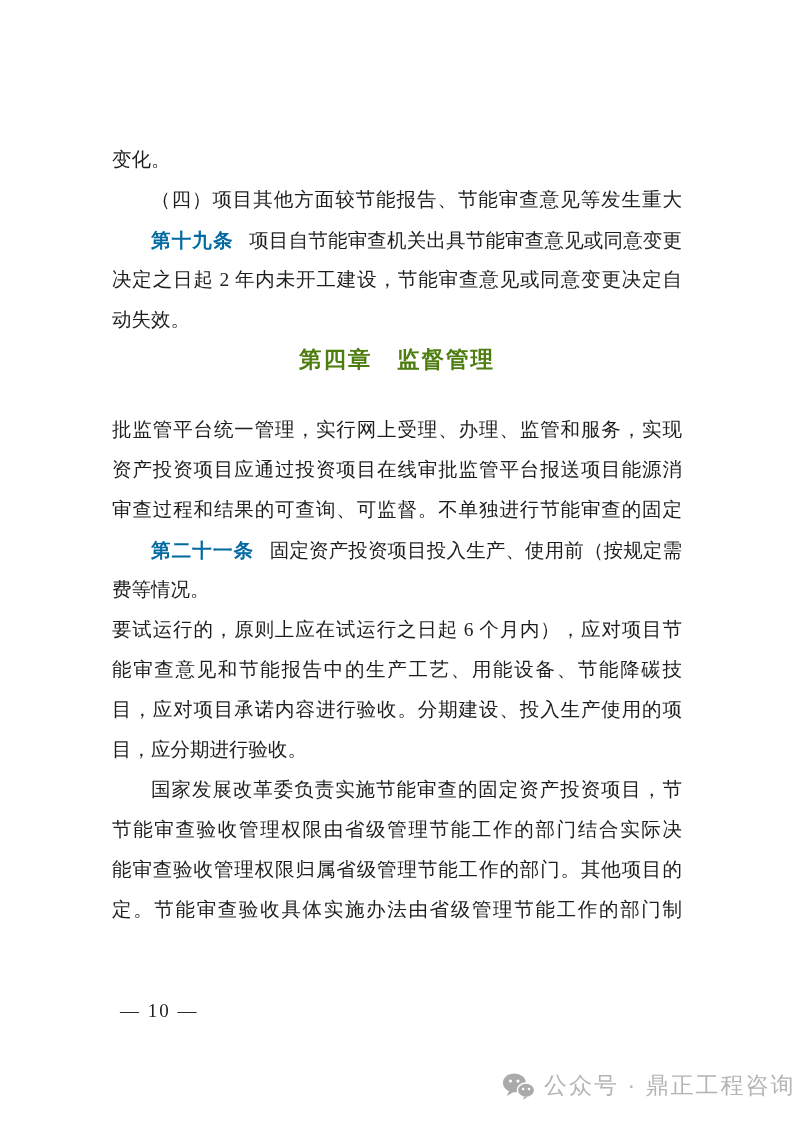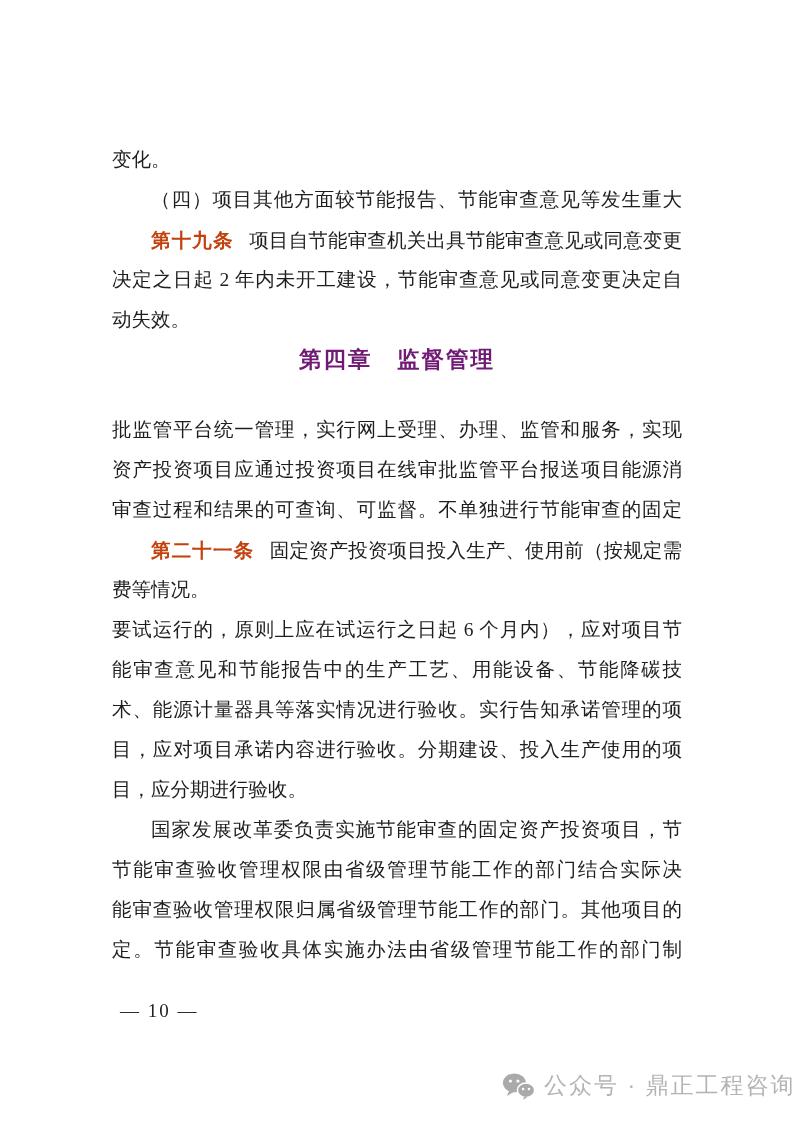--- a/index.html
+++ b/index.html
@@ -23,34 +23,34 @@
     height:40px;
     text-align:justify;
     text-align-last:justify;
     color:#1e1e1e;
   }
   .line.first { padding-left:39px; }
   .line.last { text-align:left; text-align-last:left; }
   .article-label {
     font-family:"Liberation Sans","DejaVu Sans",sans-serif;
     font-weight:700;
-    color:#c2410c;
+    color:#0369a1;
     margin-right:0.8em;
     letter-spacing:1px;
   }
   .chapter {
     height:40px;
     line-height:40px;
     margin:0 0 30px 0;
     text-align:center;
     text-align-last:center;
     font-family:"Liberation Sans","DejaVu Sans",sans-serif;
     font-weight:700;
     font-size:22.5px;
-    color:#701a75;
+    color:#4d7c0f;
     letter-spacing:2px;
   }
   .page-number {
     position:absolute;
     left:112px; top:1000px;
     font-size:19px;
     color:#1e1e1e;
     letter-spacing:2px;
     margin-left:8px;
   }
@@ -91,21 +91,20 @@
     <div class="line">批监管平台统一管理，实行网上受理、办理、监管和服务，实现</div>
     <div class="line">资产投资项目应通过投资项目在线审批监管平台报送项目能源消</div>
     <div class="line">审查过程和结果的可查询、可监督。不单独进行节能审查的固定</div>
     <div class="line first">
       <span class="article-label">第二十一条</span><span>固定资产投资项目投入生产、使用前（按规定需</span>
     </div>
 
     <div class="line last">费等情况。</div>
     <div class="line">要试运行的，原则上应在试运行之日起 6 个月内），应对项目节</div>
     <div class="line">能审查意见和节能报告中的生产工艺、用能设备、节能降碳技</div>
-    <div class="line">术、能源计量器具等落实情况进行验收。实行告知承诺管理的项</div>
     <div class="line">目，应对项目承诺内容进行验收。分期建设、投入生产使用的项</div>
     <div class="line last">目，应分期进行验收。</div>
 
     <div class="line first">国家发展改革委负责实施节能审查的固定资产投资项目，节</div>
     <div class="line">节能审查验收管理权限由省级管理节能工作的部门结合实际决</div>
     <div class="line">能审查验收管理权限归属省级管理节能工作的部门。其他项目的</div>
     <div class="line">定。节能审查验收具体实施办法由省级管理节能工作的部门制</div>
 
   </div>
 

